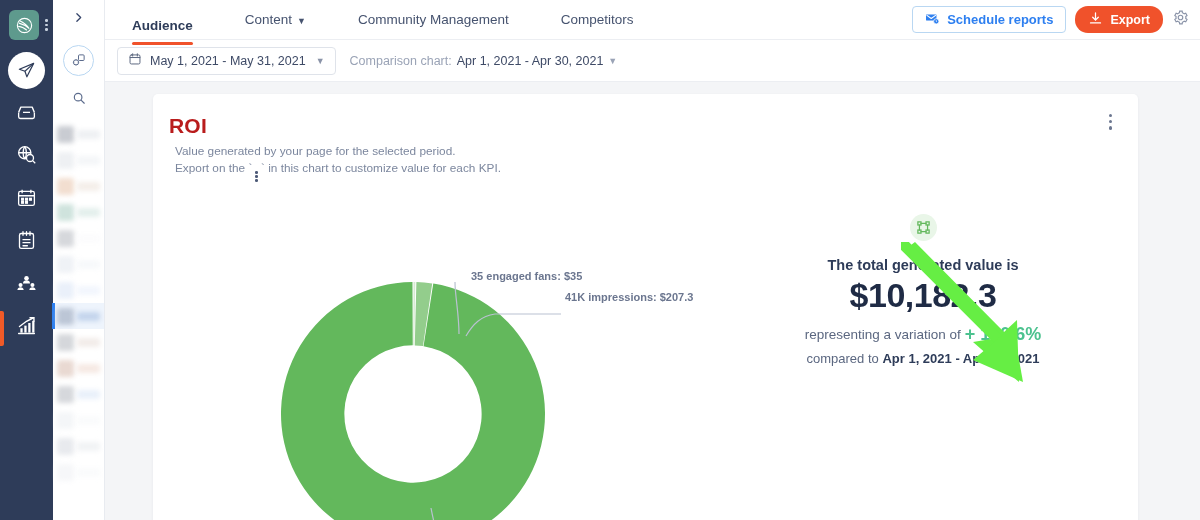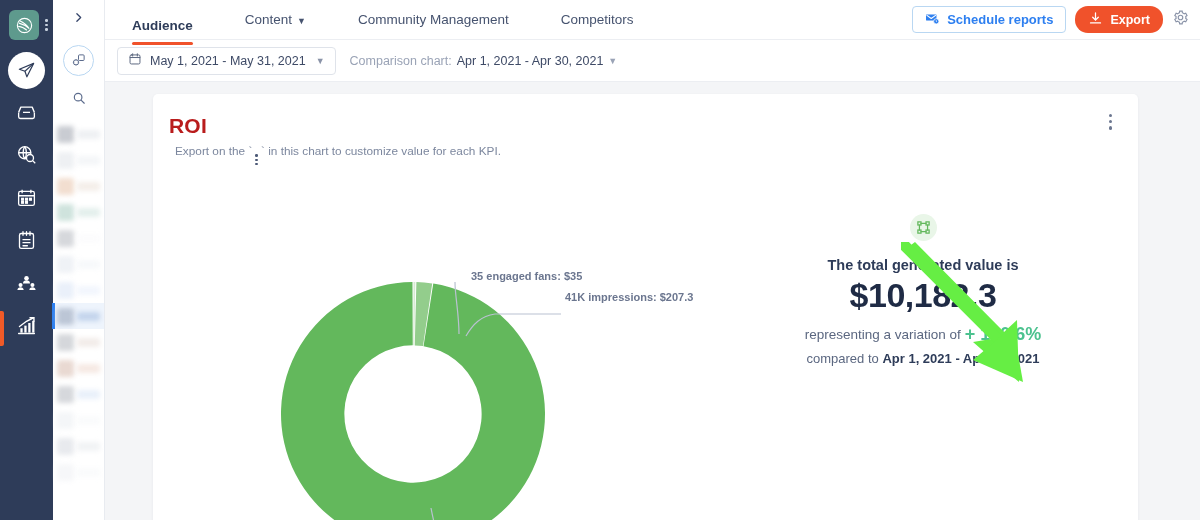--- a/index.html
+++ b/index.html
@@ -408,20 +408,21 @@
     <div class="canvas">
 
       <div class="card">
         <div class="card-kebab">
             <i></i>
             <i></i>
             <i></i>
           </div>
         <div class="card-title">ROI</div>
         <div class="card-sub">
+          <div>Value generated by your page for the selected period.</div>
           <div>
             <span>Export on the `</span><span class="kebab-inline">
                 <i></i>
                 <i></i>
                 <i></i>
               </span><span>` in this chart to customize value for each KPI.</span>
           </div>
         </div>
 
         <div class="chartwrap">

